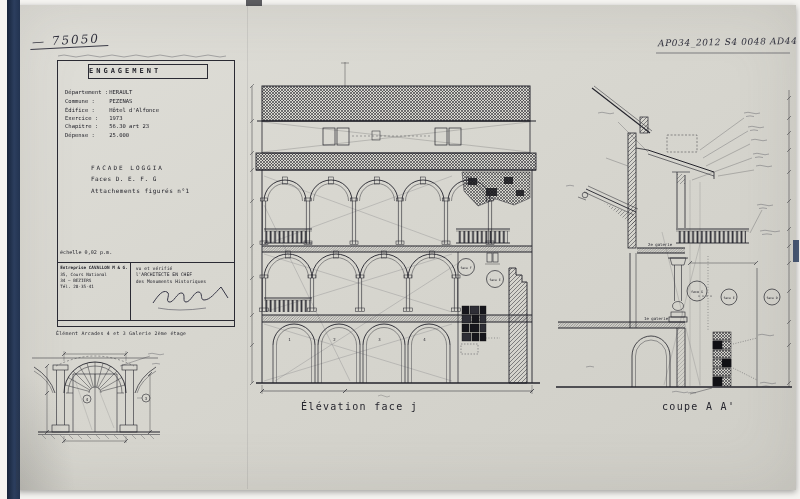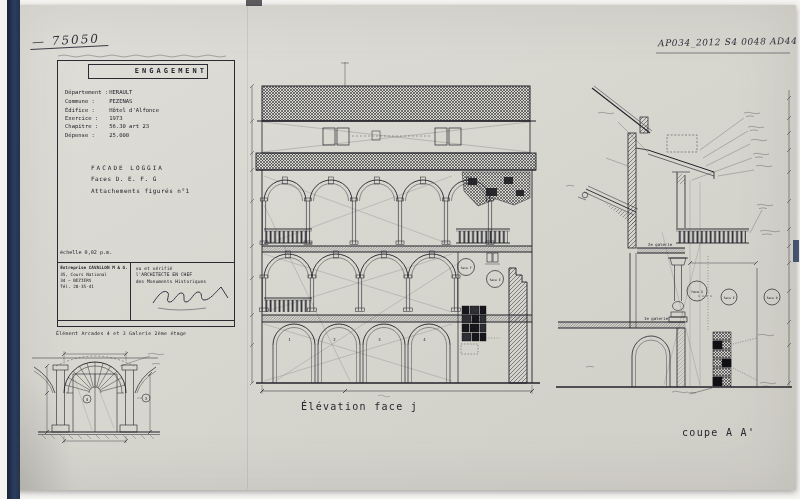--- a/index.html
+++ b/index.html
@@ -18,27 +18,27 @@
   svg.art{position:absolute;left:0;top:0;z-index:5;}
   svg text{font-family:"DejaVu Sans Mono","Liberation Mono",monospace;fill:#26262e;}
 
   .hw{position:absolute;font-family:"DejaVu Serif","Liberation Serif",serif;font-style:italic;color:#31313d;z-index:4;}
   .hw-left{left:30px;top:33px;font-size:12px;letter-spacing:2px;transform:rotate(-3deg);
            border-bottom:1.5px solid #3a3a46;padding:0 8px 0 2px;}
   .hw-right{left:658px;top:37px;font-size:9px;letter-spacing:.6px;transform:rotate(-1deg);}
 
   .caption{position:absolute;font-size:10px;letter-spacing:1.3px;color:#26262e;z-index:4;}
   .caption-elev{left:301px;top:401px;}
-  .caption-sect{left:682px;top:401px;margin-top:26px;}
+  .caption-sect{left:662px;top:401px;}
   .caption-detail{left:56px;top:331px;font-size:5.5px;letter-spacing:.3px;transform:scale(.88);transform-origin:0 0;}
 
   .titleblock{position:absolute;left:57px;top:60px;width:176px;height:265px;
               border:1px solid #2a2a33;z-index:4;}
   .tb-header{position:absolute;left:30px;top:3px;width:118px;height:13px;border:1px solid #2a2a33;
-             font-size:7px;font-weight:bold;letter-spacing:3px;text-align:right;line-height:13px;}
+             font-size:7px;font-weight:bold;letter-spacing:3px;text-align:left;line-height:13px;}
   .tb-fields{position:absolute;left:7px;top:27px;font-size:6px;line-height:1.55;white-space:nowrap;
              transform:scale(.92);transform-origin:0 0;}
   .tb-row .lab{display:inline-block;min-width:48px;}
   .tb-subject{position:absolute;left:33px;top:101px;font-size:6px;line-height:1.9;letter-spacing:.5px;}
   .tb-subject .l1{letter-spacing:2px;}
   .tb-scale{position:absolute;left:2px;top:188px;font-size:6px;transform:scale(.85);transform-origin:0 0;}
   .tb-boxes{position:absolute;left:-1px;right:-1px;top:201px;height:57px;border:1px solid #2a2a33;display:flex;}
   .tb-contractor{width:72px;border-right:1px solid #2a2a33;overflow:hidden;}
   .tb-contractor-inner{font-size:6px;transform:scale(.72);transform-origin:0 0;line-height:1.45;
                        white-space:nowrap;padding:3px 0 0 3px;}

